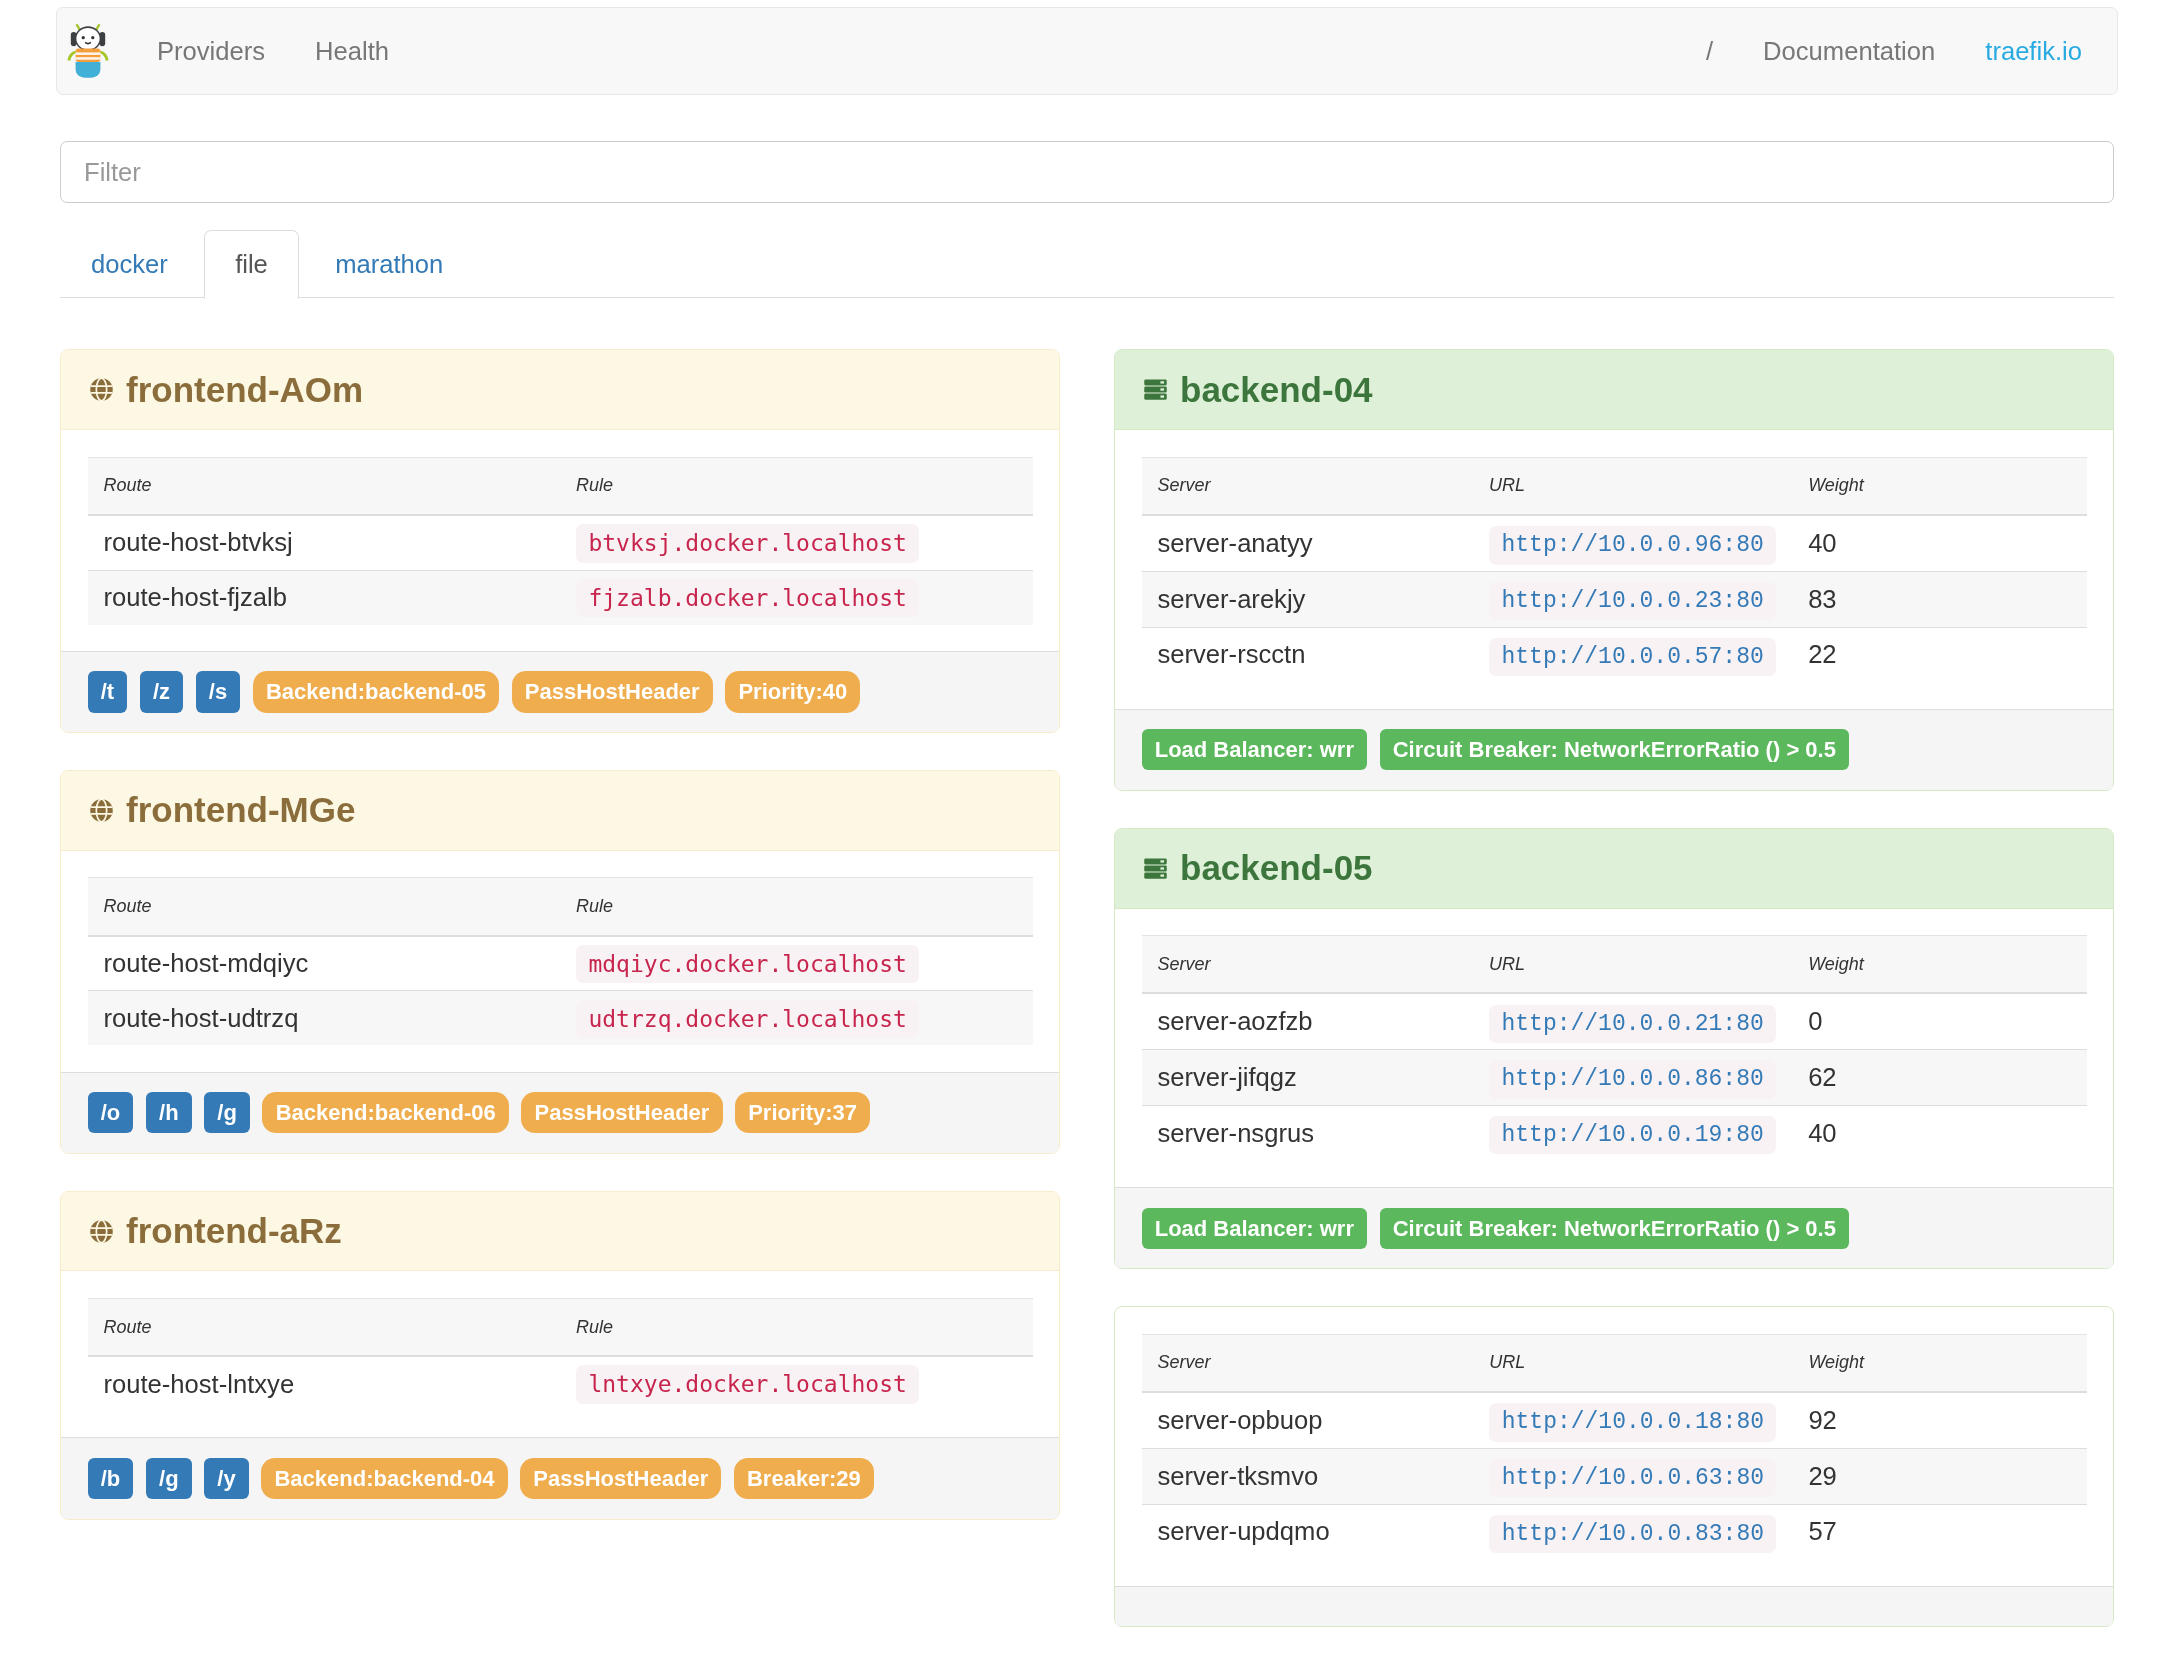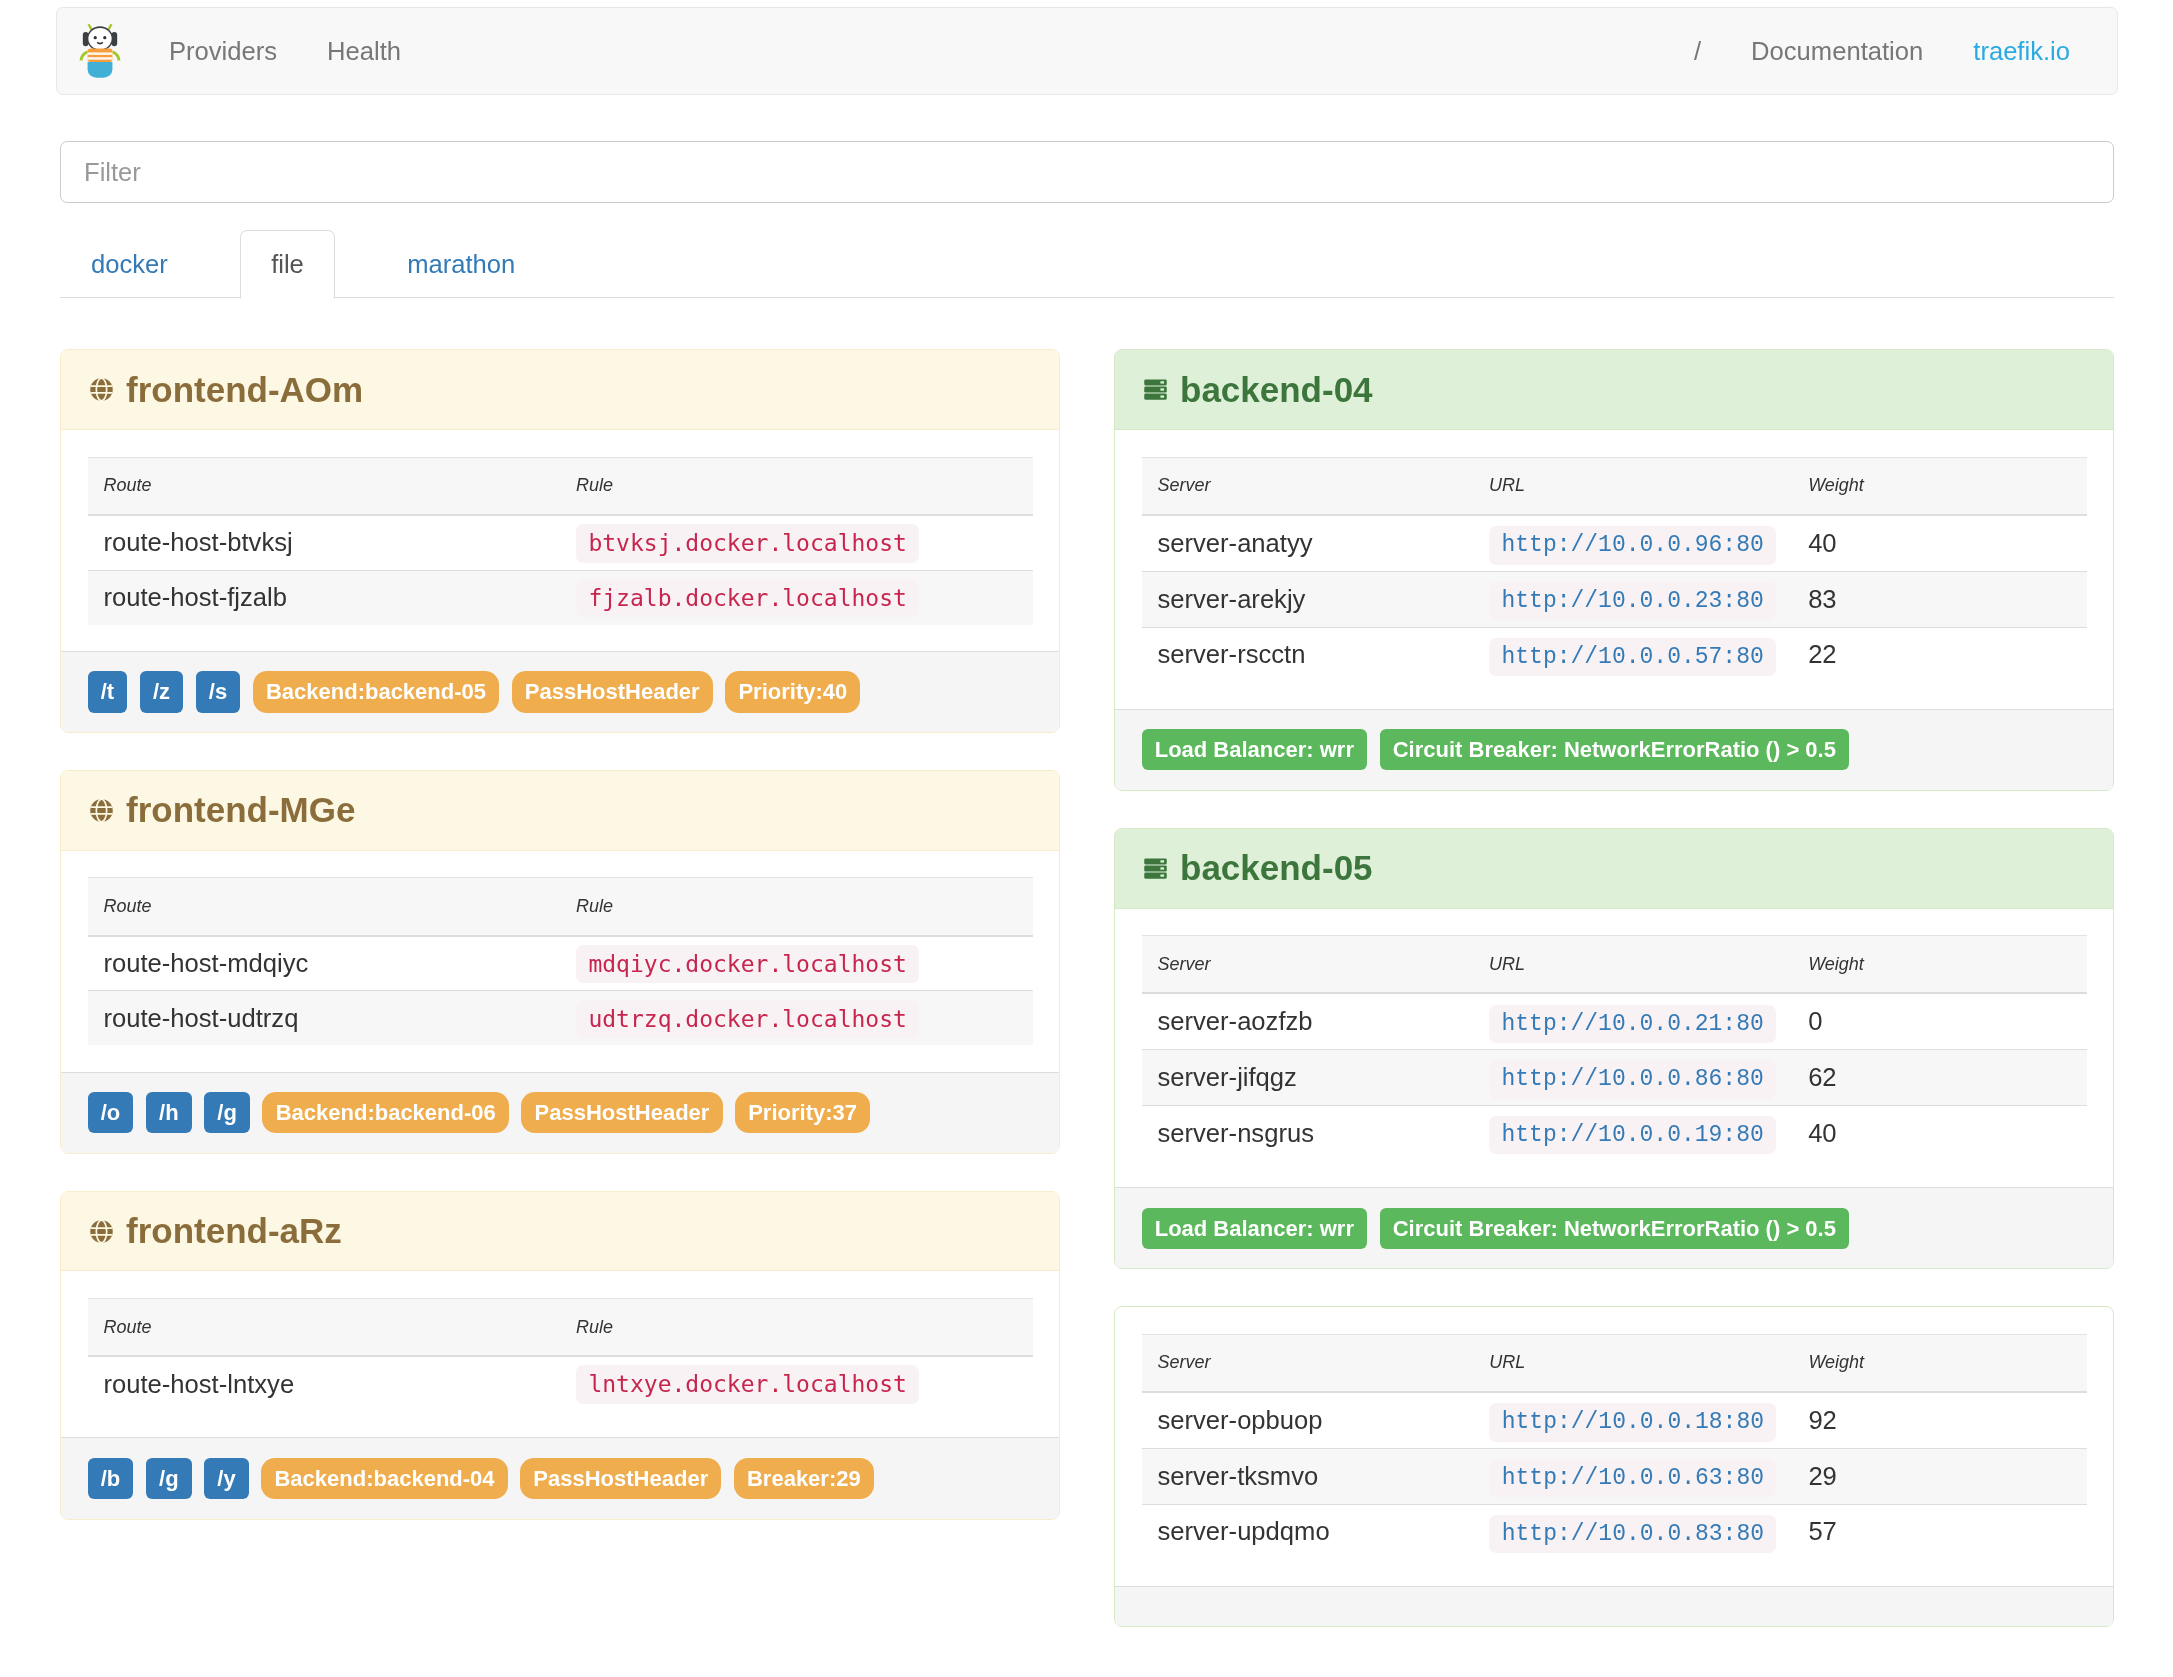--- a/index.html
+++ b/index.html
@@ -19,38 +19,38 @@
   *{box-sizing:border-box;}
   html,body{margin:0;padding:0;}
   body{
     width:2174px;height:1678px;overflow:hidden;background:#fff;
     font-family:"Liberation Sans",sans-serif;font-size:25.6px;color:#333;
   }
   
   .navbar{
     margin:7px 56px 0;height:88px;background:#f8f8f8;
     border:1.8px solid #e7e7e7;border-radius:7px;
-    display:flex;justify-content:space-between;align-items:center;padding:0 22px;
+    display:flex;justify-content:space-between;align-items:center;padding:0 10px;
   }
   .navbar-side{display:flex;align-items:center;height:100%;}
   .navbar a{color:#777;text-decoration:none;font-size:25.6px;cursor:pointer;}
   .nav-link{padding:0 25px;display:flex;align-items:center;height:100%;}
   .brand{display:flex;align-items:center;margin-right:23px;}
   .brand svg{display:block;height:58px;width:auto;}
   .brand-link{color:var(--brand-link-blue,#29abe2) !important;}
   
   .container{margin:0 60px;}
   .filter{
     margin-top:46px;width:100%;height:62px;border:1.8px solid #ccc;border-radius:7px;
     padding:0 23px;font-size:25.6px;color:#555;font-family:"Liberation Sans",sans-serif;
     outline:none;display:block;
   }
   .filter::placeholder{color:#999;}
   
-  .tabs{list-style:none;display:flex;margin:26.5px 0 0;padding:0;border-bottom:1.8px solid #ddd;gap:36px;}
+  .tabs{list-style:none;display:flex;margin:26.5px 0 0;padding:0;border-bottom:1.8px solid #ddd;}
   .tab{margin-right:5.3px;margin-bottom:-1.8px;}
   .tab a{
     display:block;padding:19.4px 30px;font-size:25.6px;color:var(--primary-blue,#337ab7);
     border:1.8px solid transparent;border-radius:7px 7px 0 0;text-decoration:none;cursor:pointer;
   }
   .tab.active a{background:#fff;color:#555;border-color:#ddd #ddd #fff #ddd;}
   
   .row{display:flex;margin:51px -27px 0;}
   .col{width:50%;padding:0 27px;}
   

